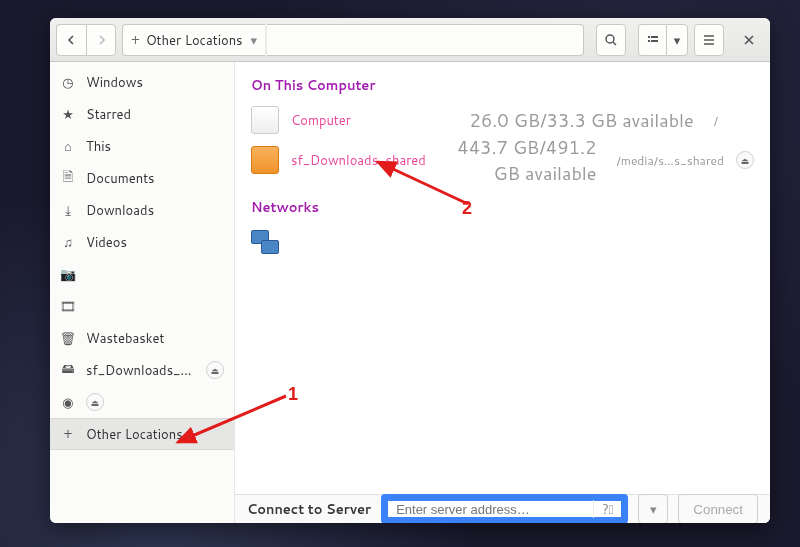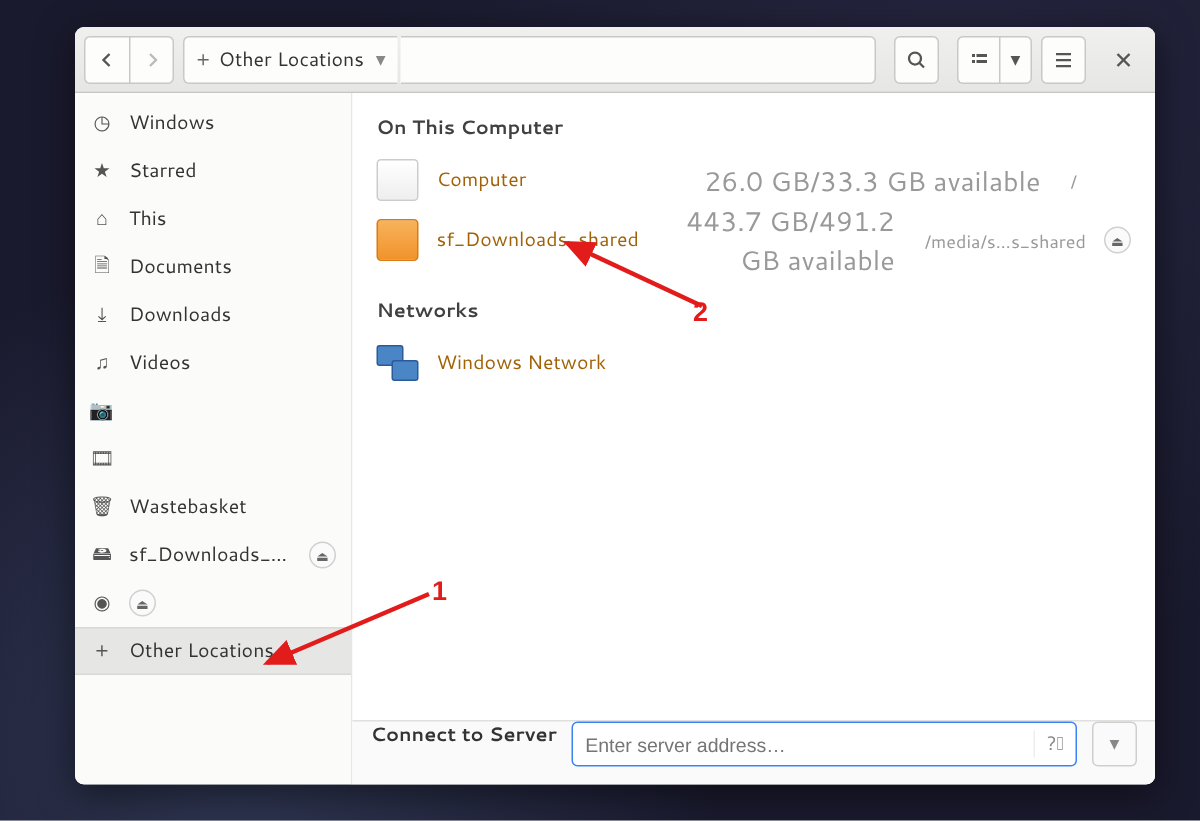--- a/index.html
+++ b/index.html
@@ -99,56 +99,56 @@
       width: 18px; height: 18px; display: flex; align-items: center; justify-content: center;
       border: 1px solid #d0d0cf; border-radius: 50%; background: #fafafa; color: #666; font-size: 9px;
     }
     .main {
       flex: 1;
       display: flex;
       flex-direction: column;
       background: #fff;
     }
     .main-scroll { flex: 1; padding: 8px 12px; overflow: auto; }
-    .section-heading { font-weight: bold; color: #404040; padding: 6px 4px; }
+    .section-heading { font-weight: bold; color: #a21caf; padding: 6px 4px; }
     .entry-row {
       display: flex;
       align-items: center;
       height: 40px;
       gap: 12px;
       padding: 0 4px;
     }
     .drive-icon {
       width: 28px; height: 28px; border: 1px solid #ccc; border-radius: 3px;
       background: linear-gradient(#fff,#eee);
       position: relative;
     }
     .drive-icon.orange { background: linear-gradient(#f9b25c,#f0932b); border-color: #d97a13; }
     .net-icon { width: 28px; height: 28px; position: relative; }
     .net-icon::before, .net-icon::after {
       content: ""; position: absolute; width: 16px; height: 12px; border: 1px solid #2a5a9a; border-radius: 2px; background: #4a86c6;
     }
     .net-icon::before { left: 0; top: 2px; }
     .net-icon::after { right: 0; bottom: 2px; }
-    .entry-name { flex: 0 0 auto; color: #a16207; }
+    .entry-name { flex: 0 0 auto; color: #ec4899; }
     .entry-avail { flex: 1; color: #999; text-align: right; font-size: 18px; }
     .entry-mount { color: #999; font-size: 12px; padding-left: 8px; }
     .connect-bar {
-      height: 43px;
+      height: 29px;
       border-top: 1px solid #e0e0df;
       display: flex;
-      align-items: flex-start;
+      align-items: center;
       padding: 0 12px;
       gap: 10px;
       background: #fafafa;
     }
     .connect-bar .label { font-weight: bold; color: #333; }
     .addr-wrap {
       flex: 1; height: 30px; display: flex; align-items: center;
-      border: 1px solid #3b82f6; border-radius: 4px; background: #fff;
+      border: 7px solid #3b82f6; border-radius: 4px; background: #fff;
       position: relative;
     }
     .addr-wrap input {
       flex: 1; border: none; outline: none; padding: 0 8px; font-size: 13px; background: transparent;
     }
     .addr-wrap .help { width: 28px; text-align: center; color: #888; border-left: 1px solid #eee; }
     .addr-caret {
       width: 30px; height: 30px; border: 1px solid #cfcfce; border-radius: 4px; background: #fafafa;
       display: flex; align-items: center; justify-content: center; color: #888;
     }
@@ -282,31 +282,31 @@
           <div class="entry-name">sf_Downloads_shared</div>
           <div class="entry-avail">443.7 GB/491.2 GB available</div>
           <div class="entry-mount">/media/s…s_shared</div>
           <div class="eject-icon">⏏</div>
         </div>
 
         <div class="section-heading" style="margin-top:12px">Networks</div>
 
         <div class="entry-row">
           <div class="net-icon"></div>
-          <div class="entry-name">Windows Network</div>
         </div>
       </div>
 
       <div class="connect-bar">
         <span class="label">Connect to Server</span>
         <div class="addr-wrap">
           <input type="text" placeholder="Enter server address…" style="">
           <div class="help">?⃝</div>
         </div>
         <div class="addr-caret">▾</div>
+        <button class="connect-btn">Connect</button>
       </div>
     </div>
   </div>
 </div>
 
 <svg class="arrow-svg" style="left:168px; top:390px;" width="130" height="60">
   <defs>
       <marker id="ah1" markerWidth="8" markerHeight="8" refX="6" refY="3" orient="auto">
         <path d="M0,0 L7,3 L0,6 Z" fill="#e21b1b"></path>
       </marker>

